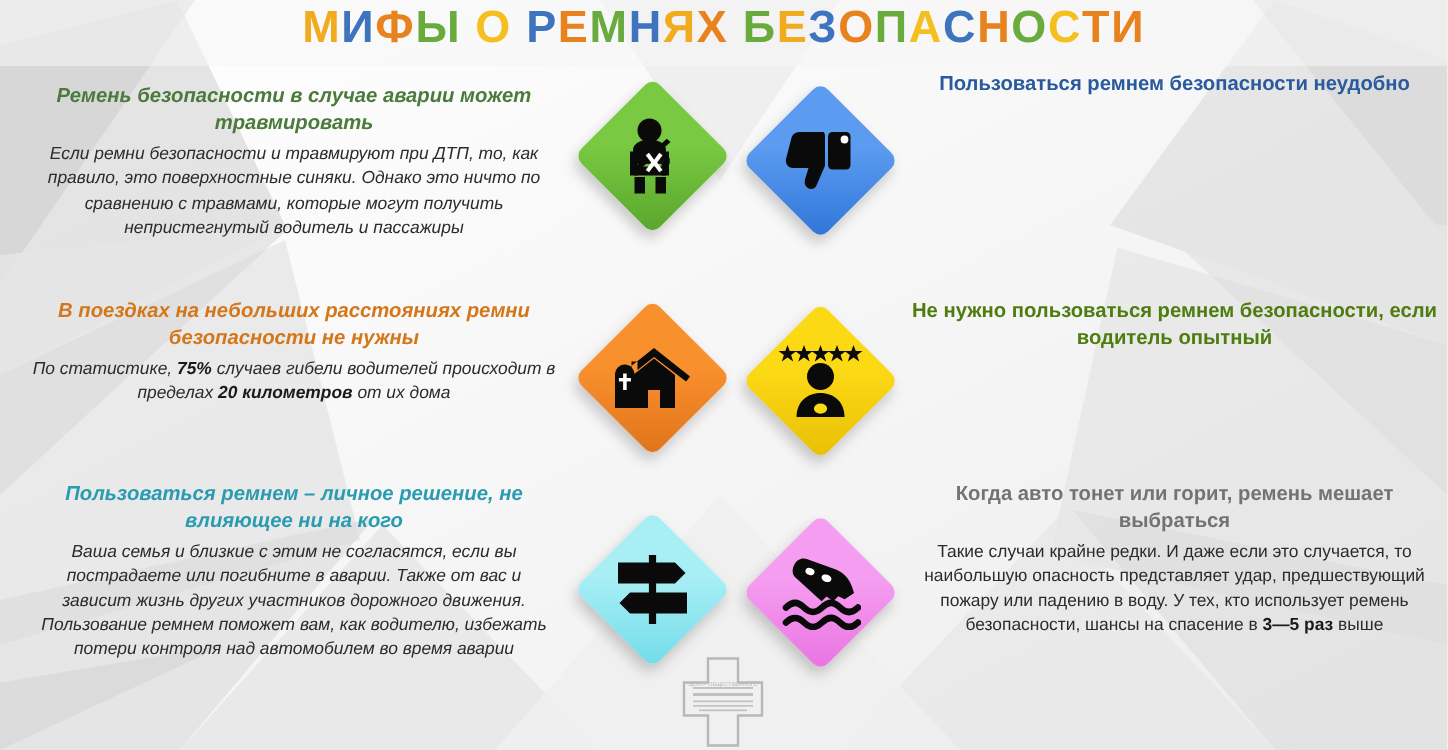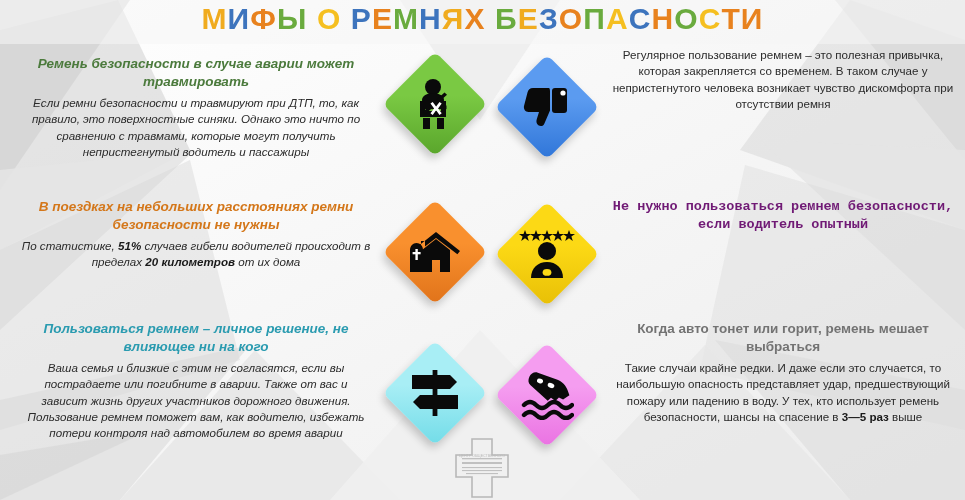--- a/index.html
+++ b/index.html
@@ -87,34 +87,34 @@
 
   <div class="title" id="title-host"><span style="color: rgb(240, 171, 30);">М</span><span style="color: rgb(61, 116, 189);">И</span><span style="color: rgb(232, 130, 30);">Ф</span><span style="color: rgb(106, 171, 62);">Ы</span><span style="color: rgb(0, 0, 0);">&nbsp;</span><span style="color: rgb(245, 191, 32);">О</span><span style="color: rgb(0, 0, 0);">&nbsp;</span><span style="color: rgb(61, 116, 189);">Р</span><span style="color: rgb(232, 130, 30);">Е</span><span style="color: rgb(106, 171, 62);">М</span><span style="color: rgb(61, 116, 189);">Н</span><span style="color: rgb(240, 171, 30);">Я</span><span style="color: rgb(232, 130, 30);">Х</span><span style="color: rgb(0, 0, 0);">&nbsp;</span><span style="color: rgb(106, 171, 62);">Б</span><span style="color: rgb(240, 171, 30);">Е</span><span style="color: rgb(61, 116, 189);">З</span><span style="color: rgb(232, 130, 30);">О</span><span style="color: rgb(106, 171, 62);">П</span><span style="color: rgb(245, 191, 32);">А</span><span style="color: rgb(61, 116, 189);">С</span><span style="color: rgb(232, 130, 30);">Н</span><span style="color: rgb(106, 171, 62);">О</span><span style="color: rgb(245, 191, 32);">С</span><span style="color: rgb(232, 130, 30);">Т</span><span style="color: rgb(232, 130, 30);">И</span></div>
 
   <div class="col col-left" style="top:55px;">
     <div class="blk-head" style="color: rgb(75, 122, 60);">Ремень безопасности в случае аварии может травмировать</div>
     <div class="blk-body">Если ремни безопасности и травмируют при ДТП, то, как правило, это поверхностные синяки. Однако это ничто по сравнению с травмами, которые могут получить непристегнутый водитель и пассажиры</div>
   </div>
 
   <div class="col col-left" style="top:198px;">
     <div class="blk-head" style="color: rgb(212, 119, 26);">В поездках на небольших расстояниях ремни безопасности не нужны</div>
-    <div class="blk-body">По статистике, <b>51%</b> случаев гибели водителей происходит в пределах <b>20 километров</b> от их дома</div>
+    <div class="blk-body">По статистике, <b>75%</b> случаев гибели водителей происходит в пределах <b>20 километров</b> от их дома</div>
   </div>
 
   <div class="col col-left" style="top:320px;">
     <div class="blk-head" style="color: rgb(42, 155, 176);">Пользоваться ремнем – личное решение, не влияющее ни на кого</div>
     <div class="blk-body">Ваша семья и близкие с этим не согласятся, если вы пострадаете или погибните в аварии. Также от вас и зависит жизнь других участников дорожного движения. Пользование ремнем поможет вам, как водителю, избежать потери контроля над автомобилем во время аварии</div>
   </div>
 
   <div class="col col-right" style="top:47px;">
-    <div class="blk-body">Регулярное пользование ремнем – это полезная привычка, которая закрепляется со временем. В таком случае у непристегнутого человека возникает чувство дискомфорта при отсутствии ремня</div>
+    <div class="blk-head" style="color: rgb(42, 90, 158);">Пользоваться ремнем безопасности неудобно</div>
   </div>
 
   <div class="col col-right" style="top:198px;">
-    <div class="blk-head" style="color: #701a75; font-family: Liberation Mono, monospace;">Не нужно пользоваться ремнем безопасности, если водитель опытный</div>
+    <div class="blk-head" style="color: #4d7c0f;">Не нужно пользоваться ремнем безопасности, если водитель опытный</div>
   </div>
 
   <div class="col col-right" style="top:320px;">
     <div class="blk-head" style="color: #737373;">Когда авто тонет или горит, ремень мешает выбраться</div>
     <div class="blk-body">Такие случаи крайне редки. И даже если это случается, то наибольшую опасность представляет удар, предшествующий пожару или падению в воду. У тех, кто использует ремень безопасности, шансы на спасение в <b>3—5 раз</b> выше</div>
   </div>
 
   <div class="dia" id="dia0" style="left: 398px; top: 67px; background: linear-gradient(135deg, rgb(122, 201, 67) 0%, rgb(122, 201, 67) 42%, rgb(89, 165, 43) 100%);">
     <div class="glyph">
       <svg width="50" height="52" viewBox="0 0 50 52">

